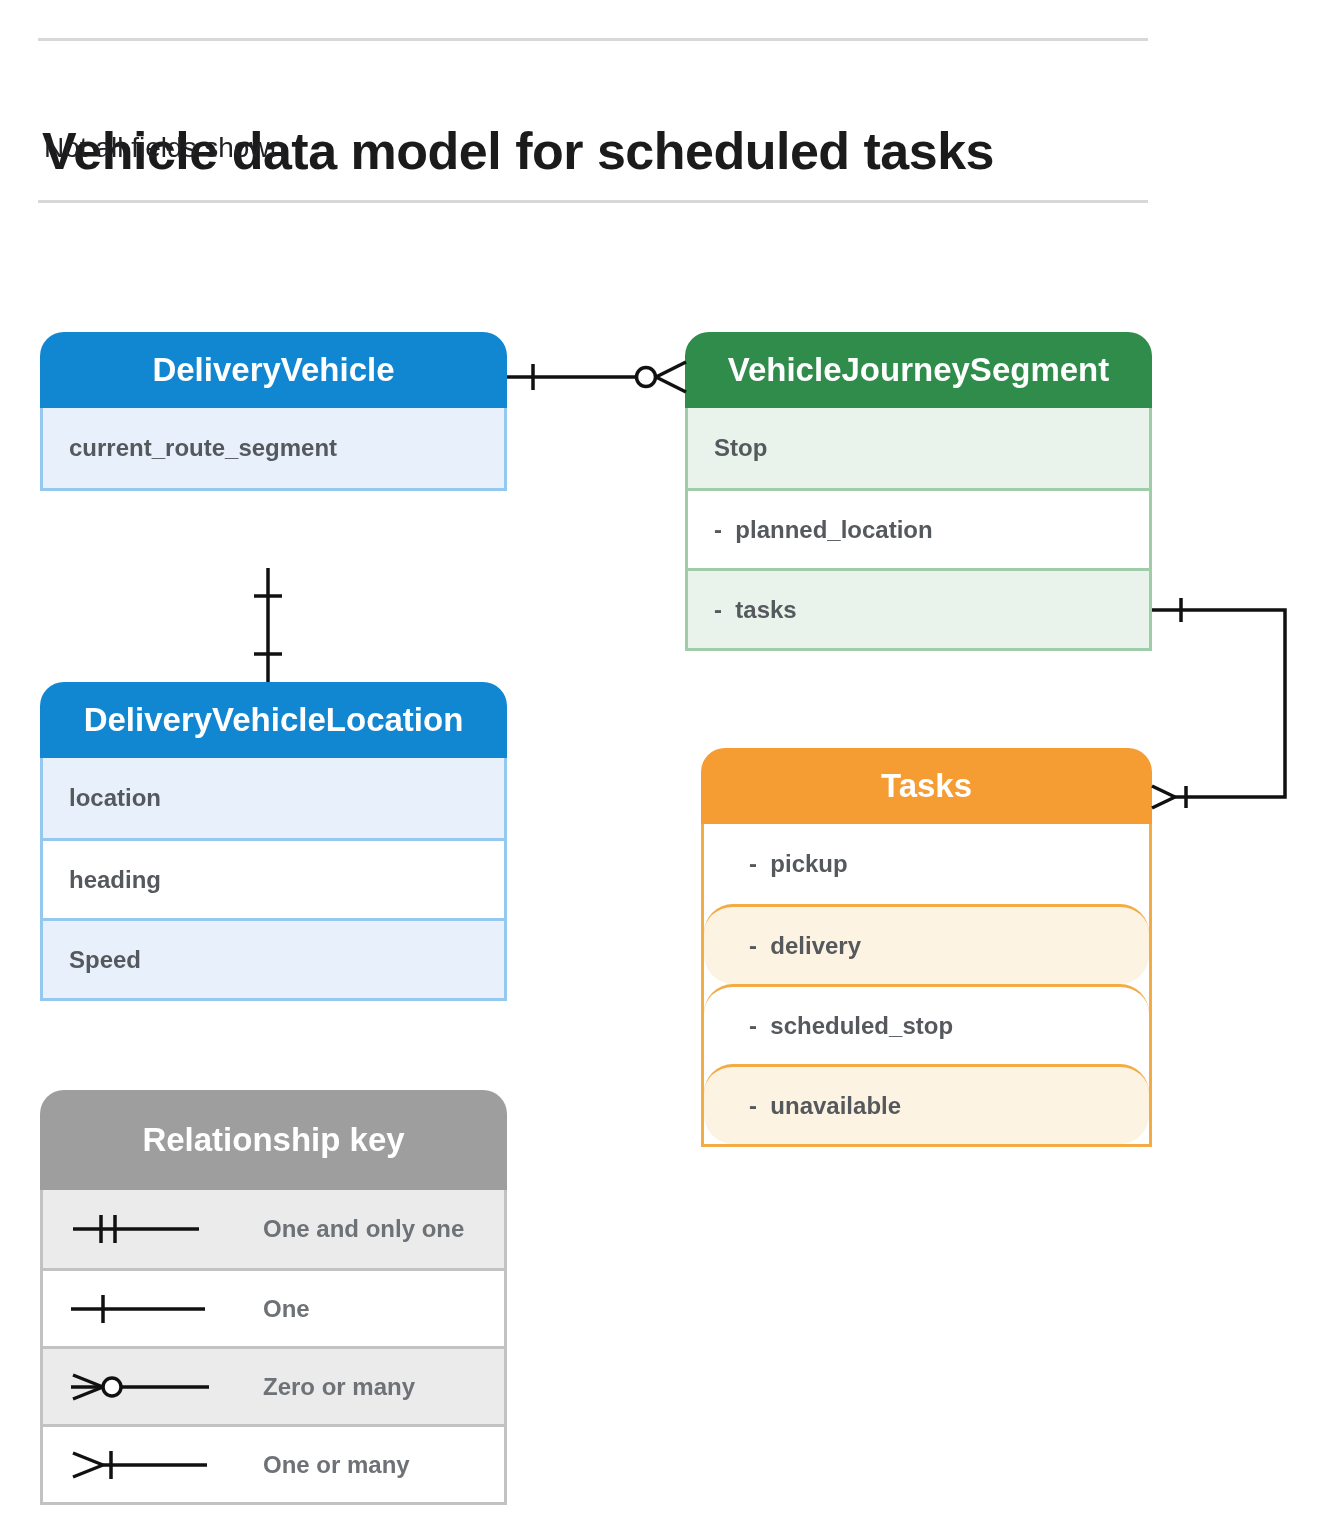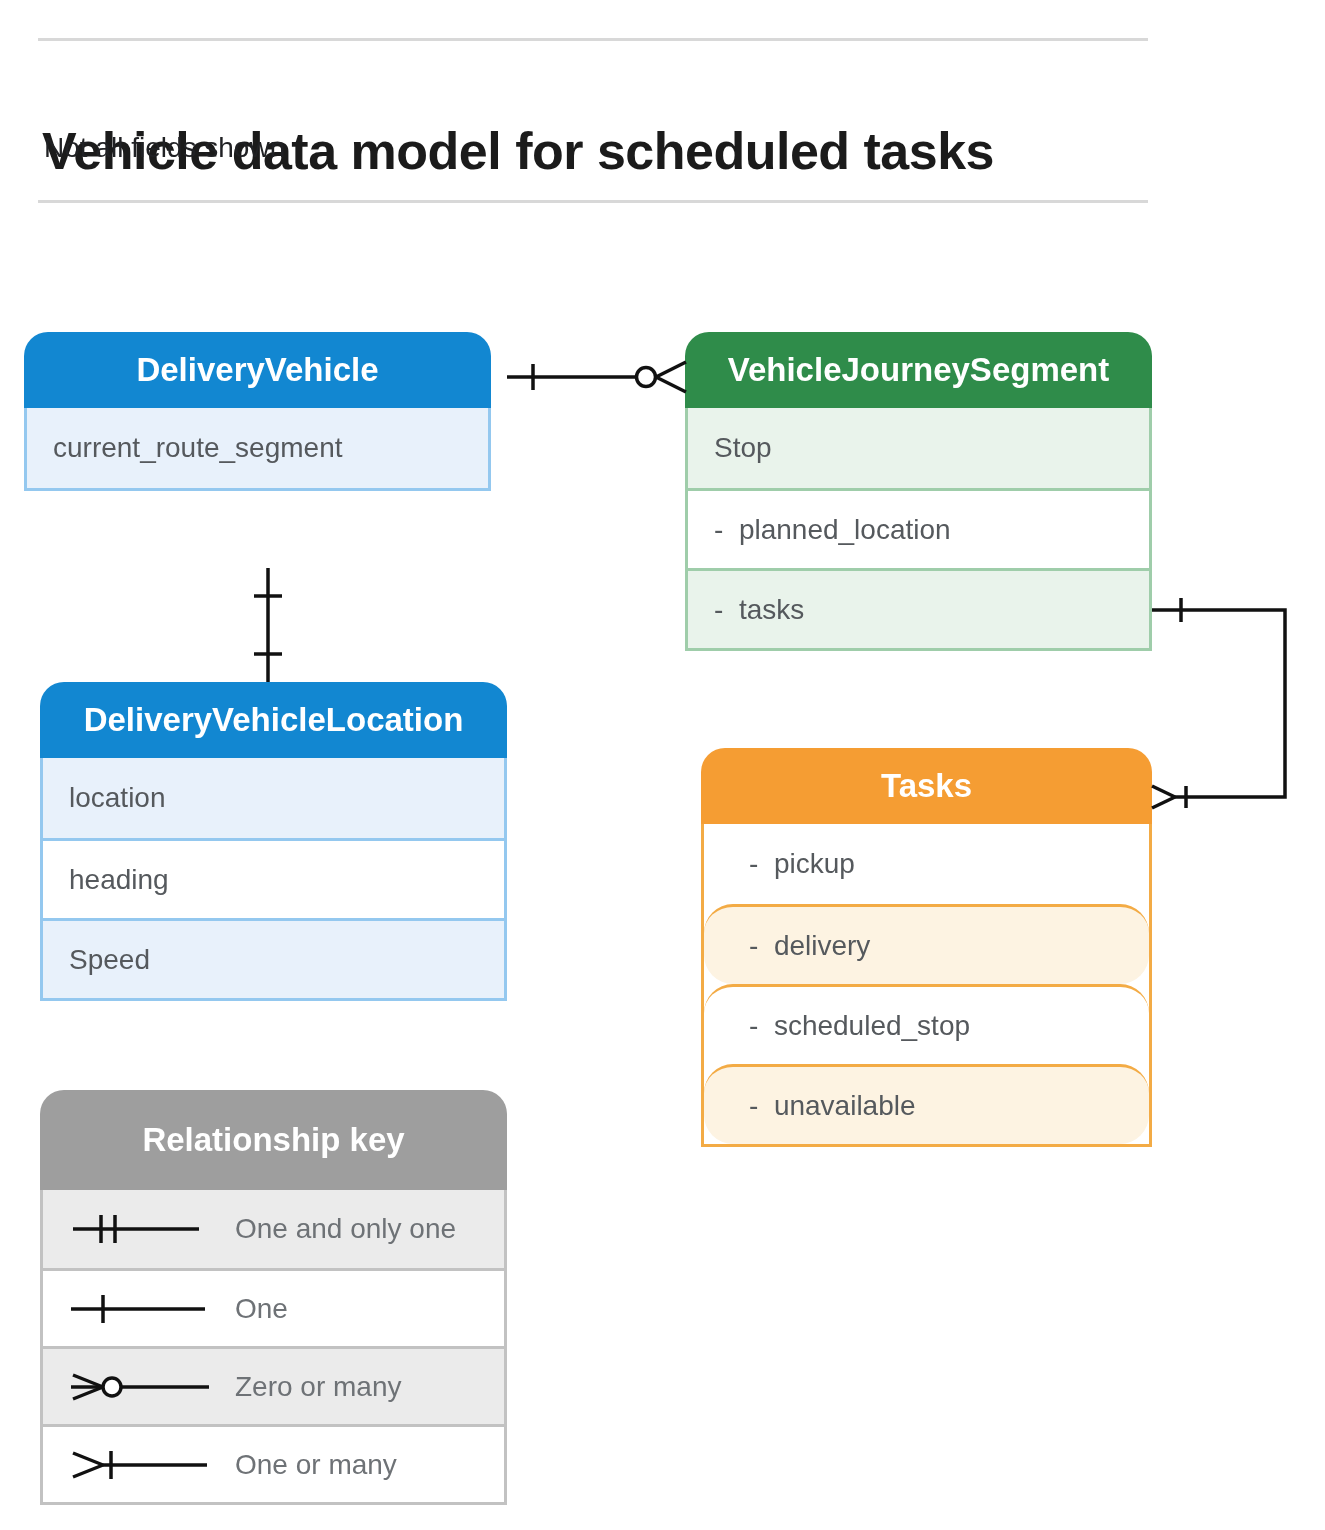--- a/index.html
+++ b/index.html
@@ -66,28 +66,29 @@
     height: 80px;
     display: flex;
     align-items: center;
     padding-left: 26px;
     background: #ffffff;
   }
   .box-row.shaded { background: var(--tint); }
   .box-row + .box-row { border-top: 3px solid var(--border); }
   .box-row.indent { padding-left: 45px; border-radius: 29px; }
   .row-label {
-    font-size: 28px;
+    font-size: 24px;
     color: #55595d;
     white-space: pre;
+    font-weight: bold;
   }
 
   
   #key .box-header { height: 100px; }
-  #key .box-row { height: 78px; padding-left: 16px; }
+  #key .box-row { height: 78px; padding-left: 16px; gap: 28px; }
   #key .row-label { color: #6e7276; margin-left: 14px; }
   .key-symbol { flex: 0 0 auto; display: block; }
 
   #connectors {
     position: absolute;
     left: 0; top: 0;
     pointer-events: none;
   }
   #connectors line, #connectors polyline {
     stroke: #111111;
@@ -103,21 +104,21 @@
 </head>
 <body>
 
 <div id="page">
 
   <div id="rule-top" class="rule"></div>
   <h1 id="page-title">Vehicle data model for scheduled tasks</h1>
   <div id="page-subtitle">Not all fields shown</div>
   <div id="rule-bottom" class="rule"></div>
 
-  <div class="entity" style="left: 24px; top: 332px; border-radius: 9px; --header: #1287d1; --tint: #e8f1fb; --border: #94c8ef;">
+  <div class="entity" style="left: 40px; top: 332px; border-radius: 9px; --header: #1287d1; --tint: #e8f1fb; --border: #94c8ef;">
       <div class="box-header">DeliveryVehicle</div>
       <div class="box-rows">
         <div class="box-row shaded">
           <span class="row-label">current_route_segment</span>
         </div>
       </div>
     </div>
   <div class="entity" style="left: 40px; top: 682px; --header: #1287d1; --tint: #e8f1fb; --border: #94c8ef;">
       <div class="box-header">DeliveryVehicleLocation</div>
       <div class="box-rows">

